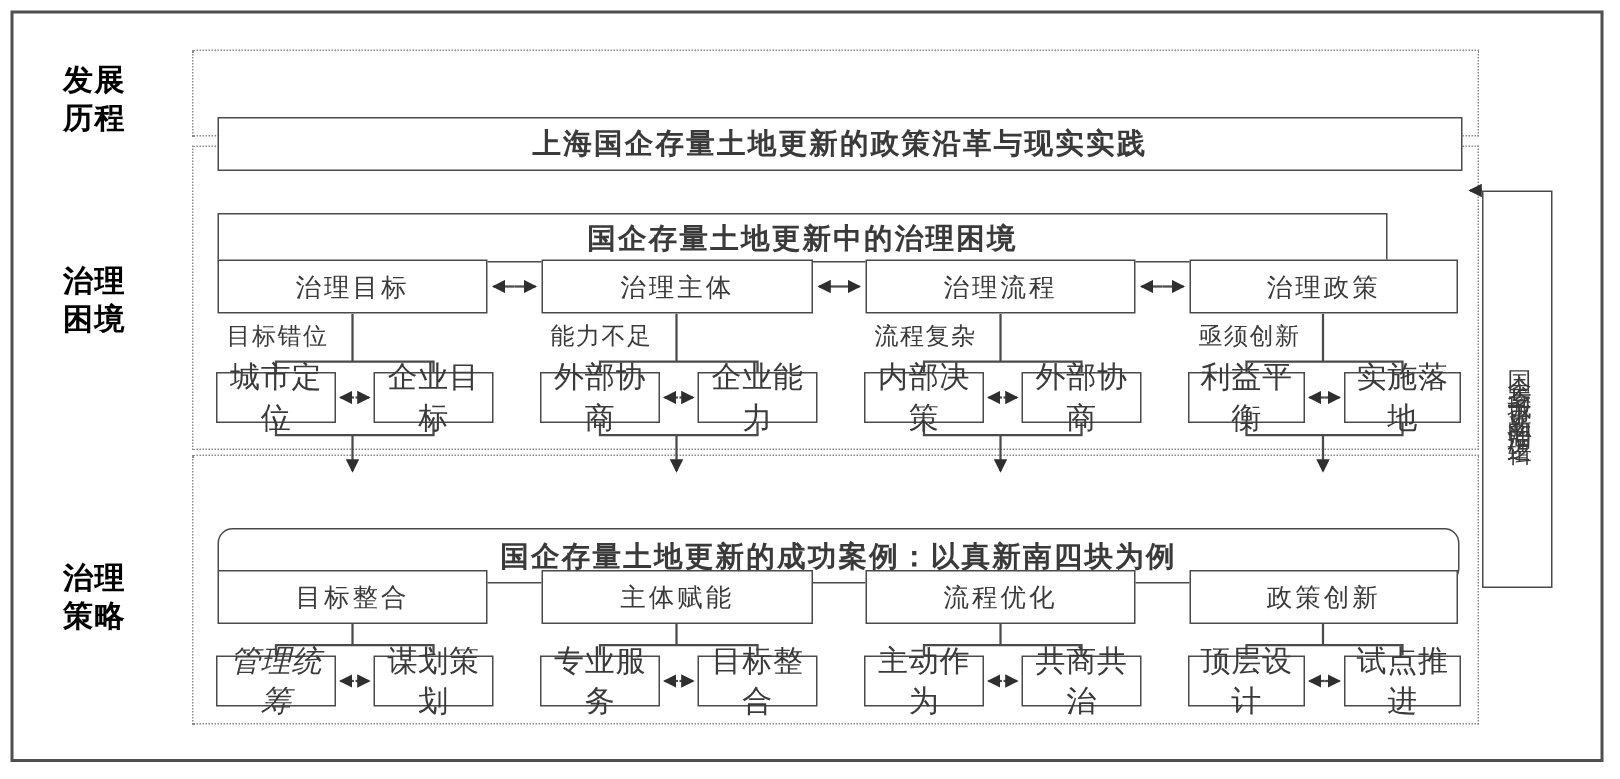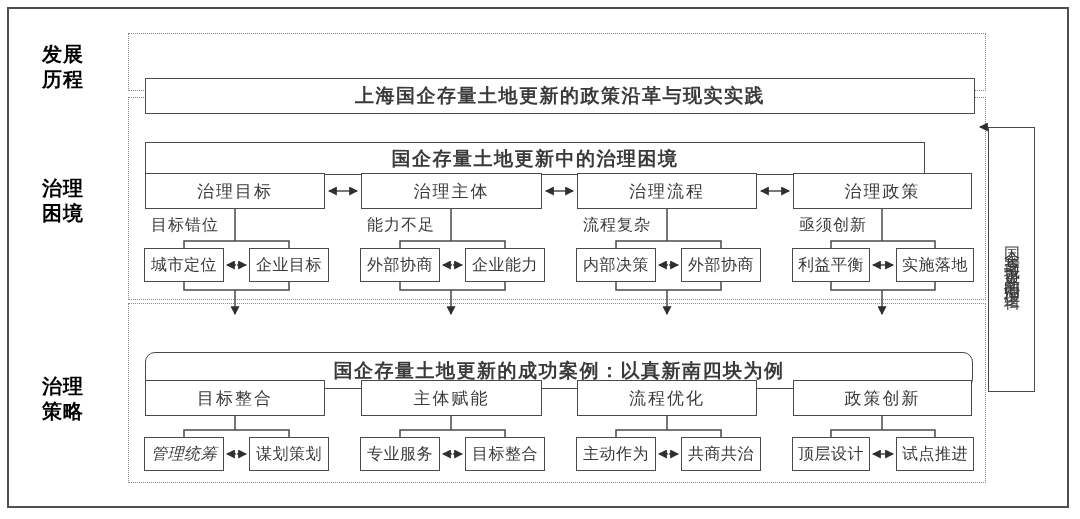--- a/index.html
+++ b/index.html
@@ -21,21 +21,21 @@
     position:absolute;border:1.5px dotted #8a8a8a;box-sizing:border-box;background:transparent;
   }
   svg.wires{position:absolute;left:0;top:0;}
   .box{
     position:absolute;box-sizing:border-box;border:1.5px solid #4a4a4a;background:#fff;
     display:flex;align-items:center;justify-content:center;text-align:center;
     color:#3a3a3a;
   }
   .banner{height:36px;font-size:19px;font-weight:700;letter-spacing:1.5px;margin-top:32px;}
   .hdr{height:36px;font-size:17px;letter-spacing:2px;}
-  .small{height:34px;font-size:16px;letter-spacing:0.5px;}
+  .small{height:34px;font-size:20px;letter-spacing:0.5px;}
   .issue{
     position:absolute;font-size:16px;color:#3a3a3a;letter-spacing:1px;height:20px;line-height:20px;
   }
   .vlogic{
     position:absolute;left:988px;top:127px;width:47px;height:265px;
     border:1.5px solid #4a4a4a;background:#fff;box-sizing:border-box;
     writing-mode:vertical-rl;text-orientation:upright;
     display:flex;align-items:center;justify-content:center;
     font-size:16px;letter-spacing:4px;color:#3a3a3a;
   }

